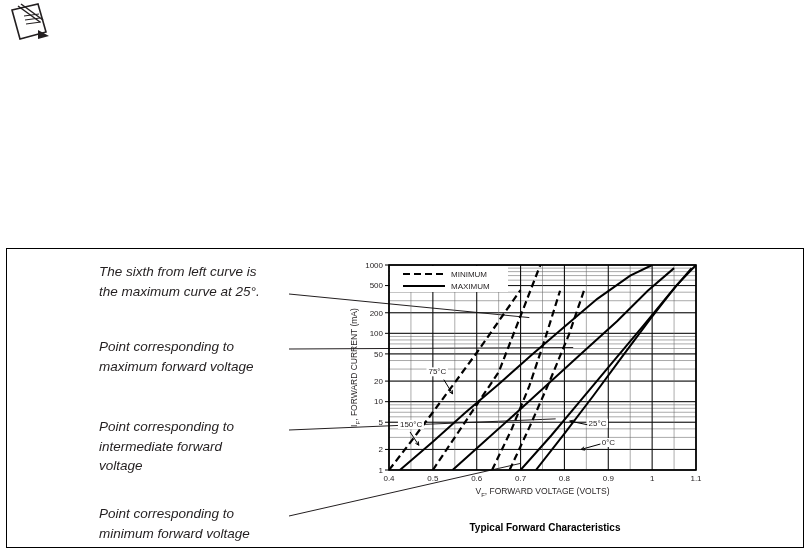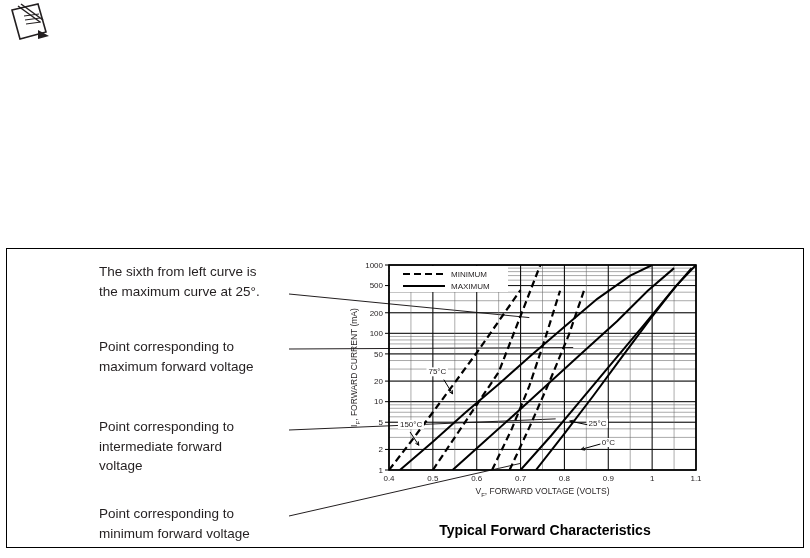--- a/index.html
+++ b/index.html
@@ -37,20 +37,21 @@
     background: #fff;
   }
 
   
   .callout {
     position: absolute;
     font-size: 13.5px;
     line-height: 1.45;
     color: #231f20;
     white-space: pre-line;
+    font-style: italic;
   }
   #callout-0 { left: 99px; top: 262px;  width: 200px; }
   #callout-1 { left: 99px; top: 337px;  width: 200px; }
   #callout-2 { left: 99px; top: 417px;  width: 200px; }
   #callout-3 { left: 99px; top: 504px;  width: 210px; }
 
   
   #leaders {
     position: absolute;
     left: 0; top: 0;
@@ -71,21 +72,21 @@
     left: 0; top: 0;
     width: 360px;
     height: 290px;
   }
   #chart-caption {
     position: absolute;
     left: 60px;
     top: 264px;
     width: 280px;
     text-align: center;
-    font-size: 14px;
+    font-size: 10px;
     font-weight: bold;
     color: #000;
   }
 
   .axis-tick-text { font-size: 8px; fill: #231f20; font-family: "Liberation Sans", sans-serif; }
   .axis-title-text { font-size: 8.5px; fill: #231f20; font-family: "Liberation Sans", sans-serif; }
   .legend-text { font-size: 8px; fill: #231f20; font-family: "Liberation Sans", sans-serif; }
   .temp-text { font-size: 8px; fill: #231f20; font-family: "Liberation Sans", sans-serif; }
 </style>
 </head>

